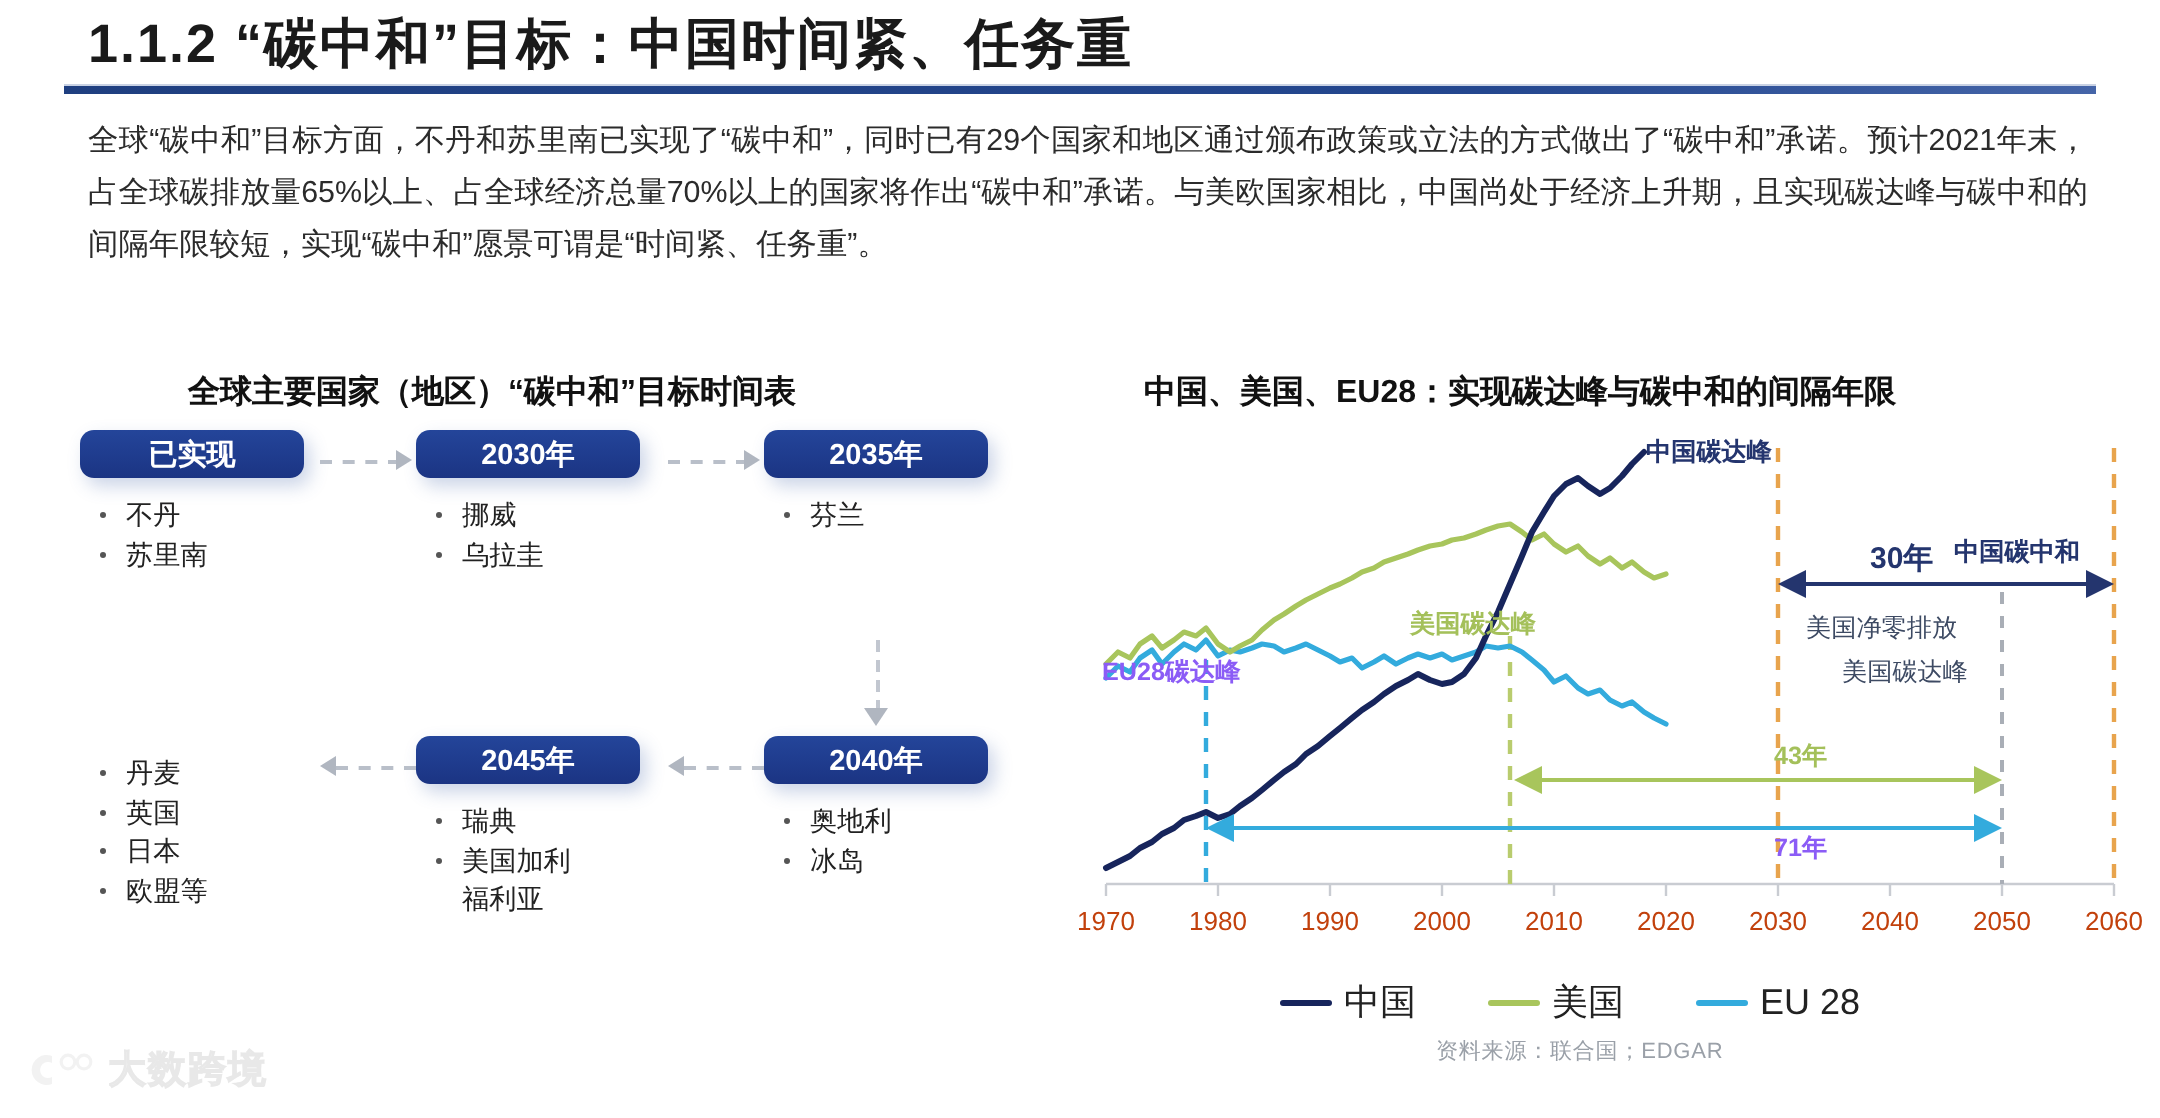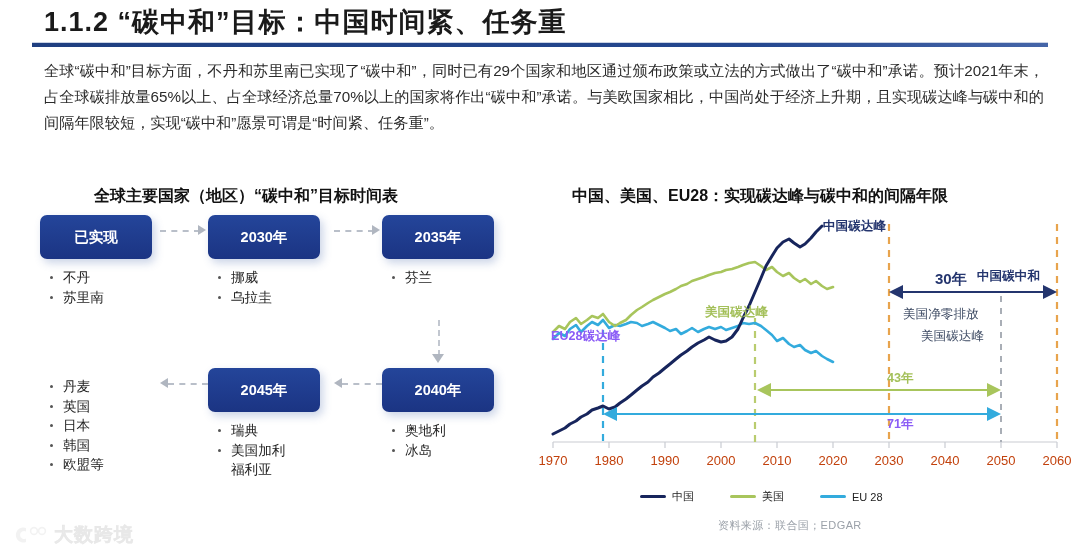--- a/index.html
+++ b/index.html
@@ -36,21 +36,21 @@
     position: absolute; font-size: 16px; font-weight: 700; color: #111;
     white-space: nowrap;
   }
   #left-panel-title  { left: 94px;  top: 186px; }
   #right-panel-title { left: 572px; top: 186px; }
 
   
   #timeline { position: absolute; left: 40px; top: 215px; width: 500px; height: 320px; }
   .tl-col { position: absolute; width: 150px; }
   .tl-box {
-    width: 112px; height: 44px; border-radius: 7px;
+    width: 112px; height: 24px; border-radius: 7px;
     background: linear-gradient(to bottom, #24459a, #1b3483);
     color: #fff; font-size: 14.5px; font-weight: 700;
     display: flex; align-items: center; justify-content: center;
     box-shadow: 3px 4px 9px rgba(70,100,170,0.28);
     position: relative;
   }
   .tl-list { margin-top: 9px; padding-left: 8px; }
   .tl-item {
     font-size: 13.6px; color: #222; line-height: 19.5px;
     position: relative; padding-left: 15px; white-space: pre-line;
@@ -91,21 +91,21 @@
   .anno-green { color: #a4c05a; }
   .anno-cyan  { color: #8b5cf6; }
   .anno-gray  { color: #3d4a63; font-weight: 500; }
   .anno-big   { font-size: 15px; font-weight: 700; }
 
   
   #legend {
     position: absolute; left: 640px; top: 489px;
     display: flex; gap: 36px; align-items: center;
   }
-  .lg-item { display: flex; align-items: center; gap: 6px; font-size: 11px; color: #222; }
+  .lg-item { display: flex; align-items: center; gap: 6px; font-size: 18px; color: #222; }
   .lg-swatch { display: inline-block; width: 26px; height: 3px; border-radius: 2px; }
   #source-note {
     position: absolute; left: 718px; top: 518px;
     font-size: 11px; color: #9aa0a8; letter-spacing: .4px; white-space: nowrap;
   }
 
   
   #watermark {
     position: absolute; left: 14px; top: 522px;
     display: flex; align-items: center; gap: 6px; opacity: .5;
@@ -161,21 +161,20 @@
     <div class="arrow-r" style="left:332px; top:10px;"></div>
 
     <div class="dash-v" style="left:398px; top:105px; height:36px;"></div>
     <div class="arrow-d" style="left:392px; top:139px;"></div>
 
     <div class="tl-col" style="left:0px; top:153px;">
       <div class="tl-list">
         <div class="tl-item">丹麦</div>
         <div class="tl-item">英国</div>
         <div class="tl-item">日本</div>
-        <div class="tl-item">韩国</div>
         <div class="tl-item">欧盟等</div>
       </div>
     </div>
 
     <div class="tl-col" style="left:168px; top:153px;">
       <div class="tl-box">2045年</div>
       <div class="tl-list">
         <div class="tl-item">瑞典</div>
         <div class="tl-item">美国加利
 福利亚</div>

